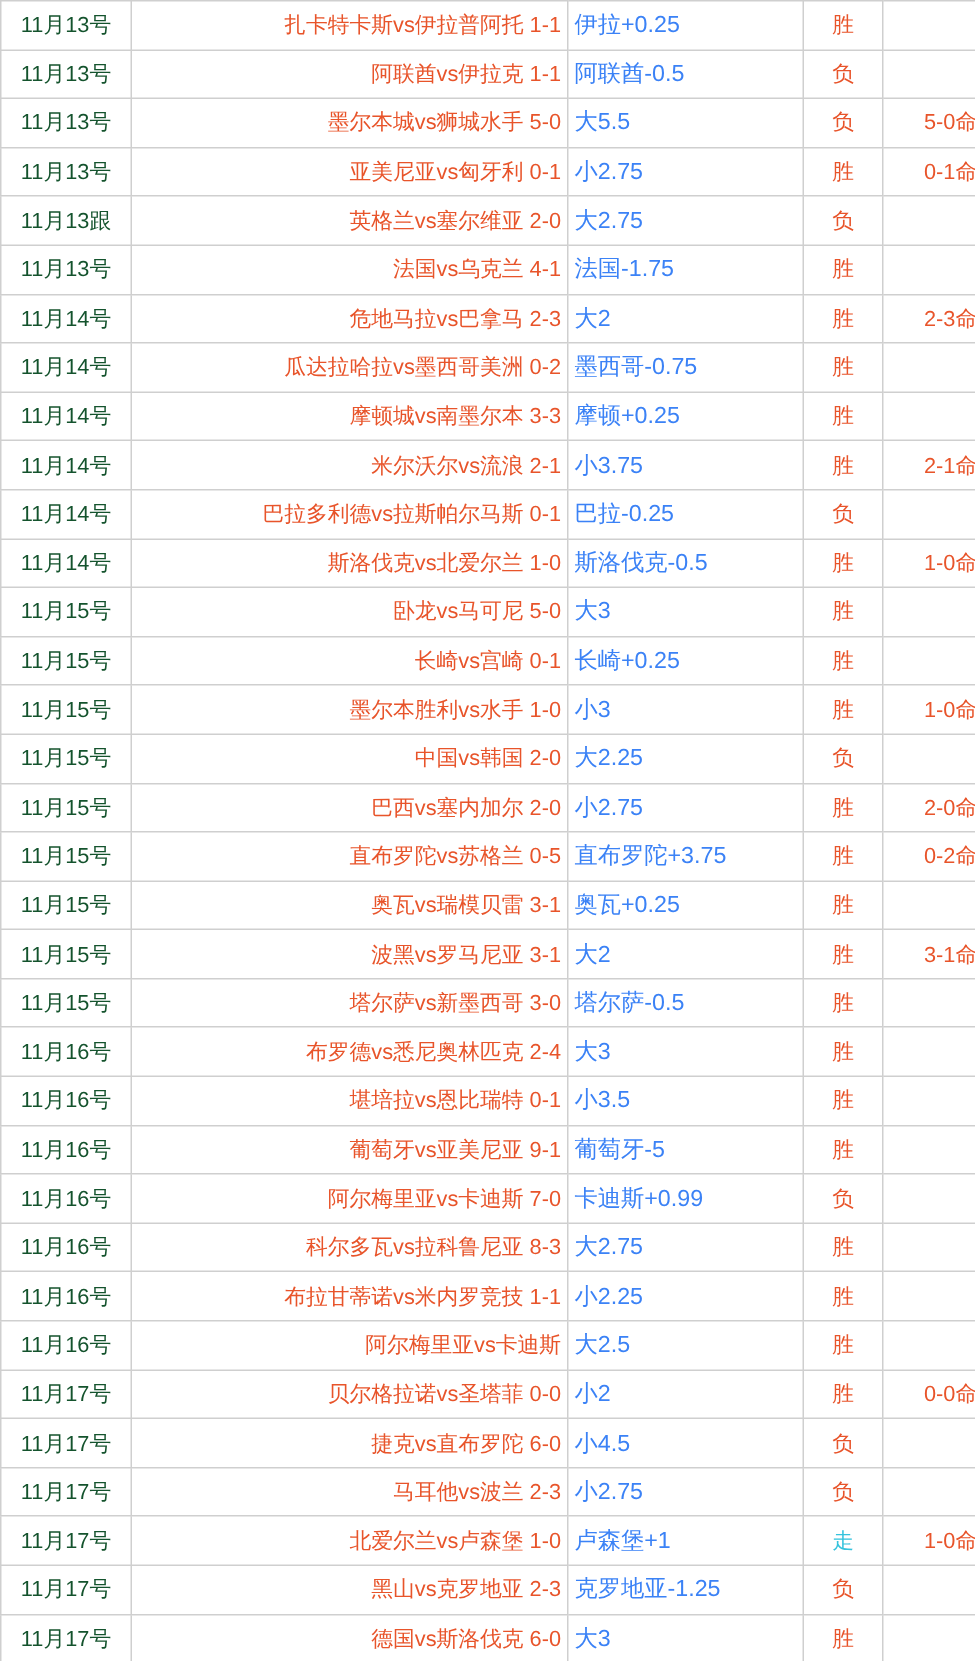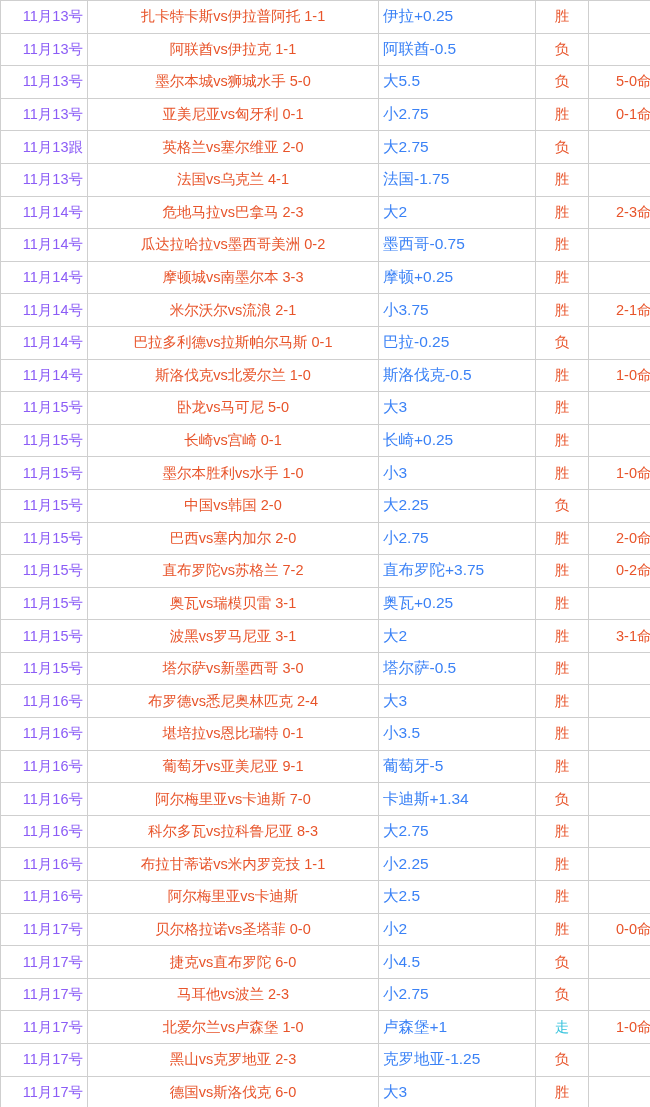--- a/index.html
+++ b/index.html
@@ -19,30 +19,30 @@
   table.bet-table td {
     border: 1px solid #cfcfcf;
     height: 31.6px;
     padding: 0 4px;
     vertical-align: middle;
     white-space: nowrap;
     overflow: hidden;
   }
   td.col-date {
     width: 78px;
-    color: #8b5cf6;
+    color: #14532d;
     font-size: 14.5px;
-    text-align: right;
+    text-align: center;
     padding-left: 5px;
   }
   td.col-match {
     width: 282px;
     color: #e8542a;
     font-size: 14.5px;
-    text-align: center;
+    text-align: right;
     padding-left: 6px;
   }
   td.col-pick {
     width: 148px;
     color: #3b82f6;
     font-size: 15.5px;
     text-align: left;
     padding-left: 7px;
   }
   td.col-result {
@@ -180,21 +180,21 @@
       </tr>
       <tr>
         <td class="col-date">11月15号</td>
         <td class="col-match">巴西vs塞内加尔  2-0</td>
         <td class="col-pick">小2.75</td>
         <td class="col-result">胜</td>
         <td class="col-note">2-0命中</td>
       </tr>
       <tr>
         <td class="col-date">11月15号</td>
-        <td class="col-match">直布罗陀vs苏格兰  7-2</td>
+        <td class="col-match">直布罗陀vs苏格兰  0-5</td>
         <td class="col-pick">直布罗陀+3.75</td>
         <td class="col-result">胜</td>
         <td class="col-note">0-2命中</td>
       </tr>
       <tr>
         <td class="col-date">11月15号</td>
         <td class="col-match">奥瓦vs瑞模贝雷  3-1</td>
         <td class="col-pick">奥瓦+0.25</td>
         <td class="col-result">胜</td>
         <td class="col-note"></td>
@@ -230,21 +230,21 @@
       <tr>
         <td class="col-date">11月16号</td>
         <td class="col-match">葡萄牙vs亚美尼亚  9-1</td>
         <td class="col-pick">葡萄牙-5</td>
         <td class="col-result">胜</td>
         <td class="col-note"></td>
       </tr>
       <tr>
         <td class="col-date">11月16号</td>
         <td class="col-match">阿尔梅里亚vs卡迪斯   7-0</td>
-        <td class="col-pick">卡迪斯+1.34</td>
+        <td class="col-pick">卡迪斯+0.99</td>
         <td class="col-result">负</td>
         <td class="col-note"></td>
       </tr>
       <tr>
         <td class="col-date">11月16号</td>
         <td class="col-match">科尔多瓦vs拉科鲁尼亚 8-3</td>
         <td class="col-pick">大2.75</td>
         <td class="col-result">胜</td>
         <td class="col-note"></td>
       </tr>

